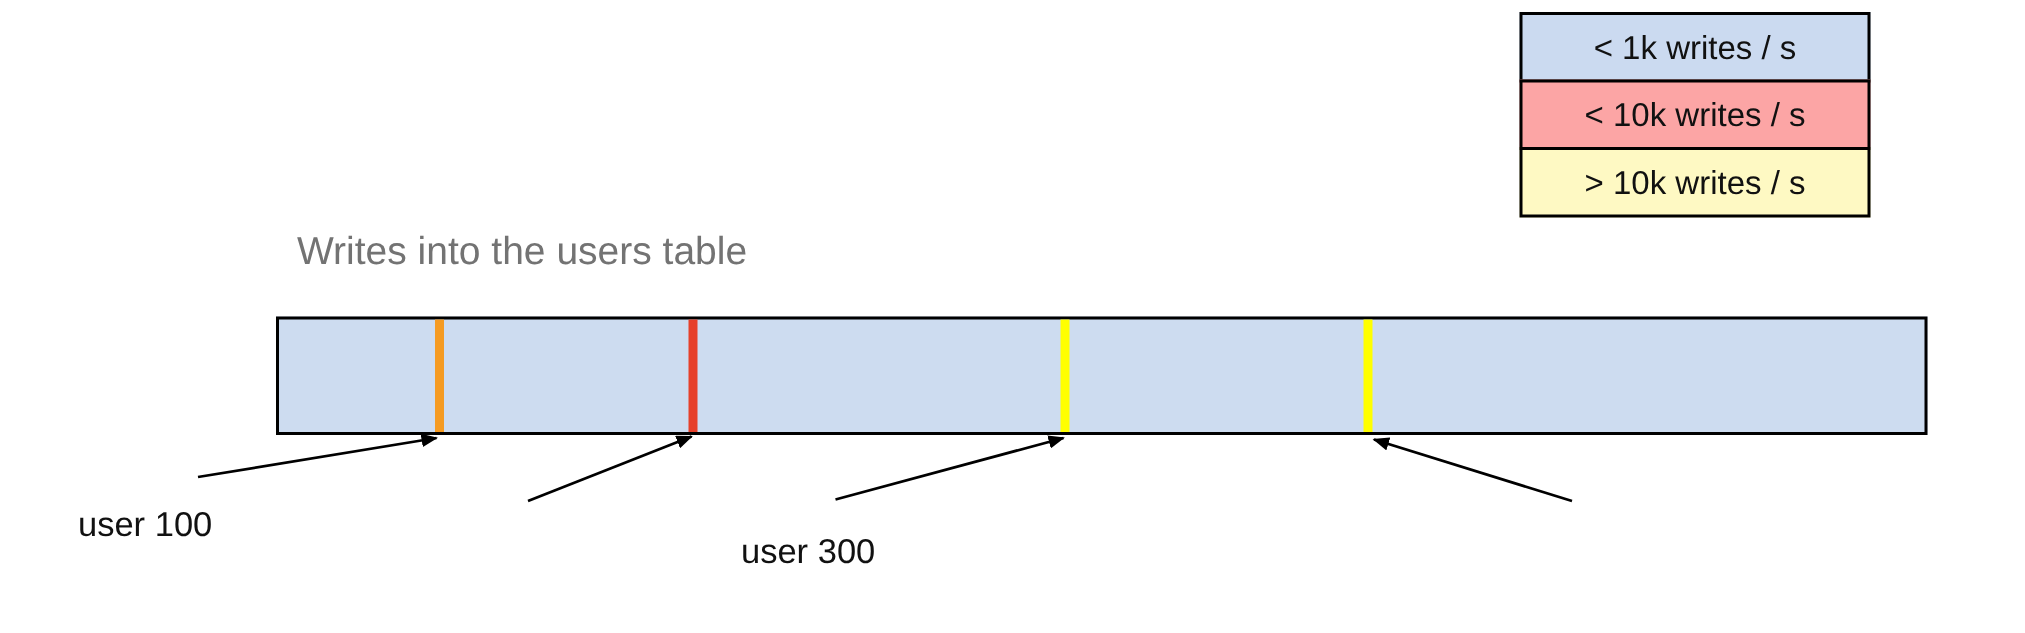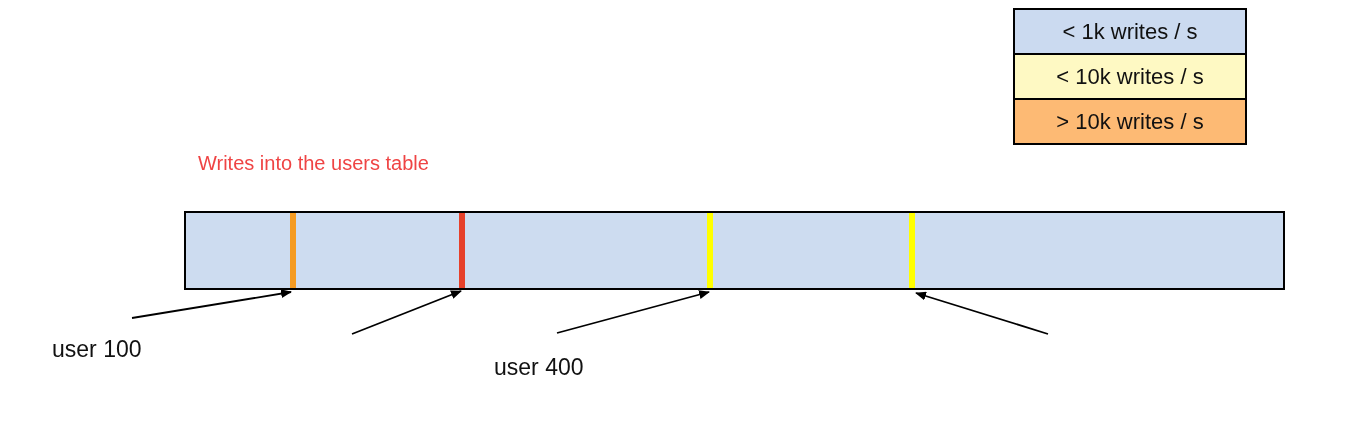--- a/index.html
+++ b/index.html
@@ -12,22 +12,22 @@
     position: relative;
     width: 1350px;
     height: 422px;
     background: #ffffff;
     overflow: hidden;
   }
   .diagram-title {
     position: absolute;
     left: 198px;
     top: 152px;
-    font-size: 20px;
-    color: #ef4444;
+    font-size: 26px;
+    color: #737373;
     white-space: nowrap;
   }
   .legend {
     position: absolute;
     left: 1013px;
     top: 8px;
     width: 234px;
   }
   .legend-row {
     box-sizing: border-box;
@@ -81,24 +81,24 @@
 <body>
 
 <div class="canvas">
 
   <div class="diagram-title">Writes into the users table</div>
 
   <div class="legend">
     <div class="legend-row" style="background-color: rgb(203, 218, 240);">
       <span>&lt; 1k writes / s</span>
     </div>
-    <div class="legend-row" style="background-color: #fef9c3;">
+    <div class="legend-row" style="background-color: #fca5a5;">
       <span>&lt; 10k writes / s</span>
     </div>
-    <div class="legend-row" style="background-color: #fdba74;">
+    <div class="legend-row" style="background-color: #fef9c3;">
       <span>&gt; 10k writes / s</span>
     </div>
   </div>
 
   <div class="shard-bar" style="background-color: rgb(205, 220, 240);">
     <div class="marker" style="left: 104px; background-color: rgb(245, 155, 34);"></div>
     <div class="marker" style="left: 273px; background-color: rgb(230, 64, 42);"></div>
     <div class="marker" style="left: 521px; background-color: rgb(255, 255, 0);"></div>
     <div class="marker" style="left: 723px; background-color: rgb(255, 255, 0);"></div>
   </div>
@@ -109,15 +109,15 @@
         <path d="M0,0 L11,4.5 L0,9 z" fill="#000000"></path>
       </marker>
     </defs>
     <line x1="132" y1="318" x2="291" y2="292" stroke="#000000" stroke-width="1.8" marker-end="url(#ah)"></line>
     <line x1="352" y1="334" x2="461" y2="291" stroke="#000000" stroke-width="1.8" marker-end="url(#ah)"></line>
     <line x1="557" y1="333" x2="709" y2="292" stroke="#000000" stroke-width="1.8" marker-end="url(#ah)"></line>
     <line x1="1048" y1="334" x2="916" y2="293" stroke="#000000" stroke-width="1.8" marker-end="url(#ah)"></line>
   </svg>
 
   <div class="user-label u100">user 100</div>
-  <div class="user-label u300">user 400</div>
+  <div class="user-label u300">user 300</div>
 
 </div>
 
 </body></html>

